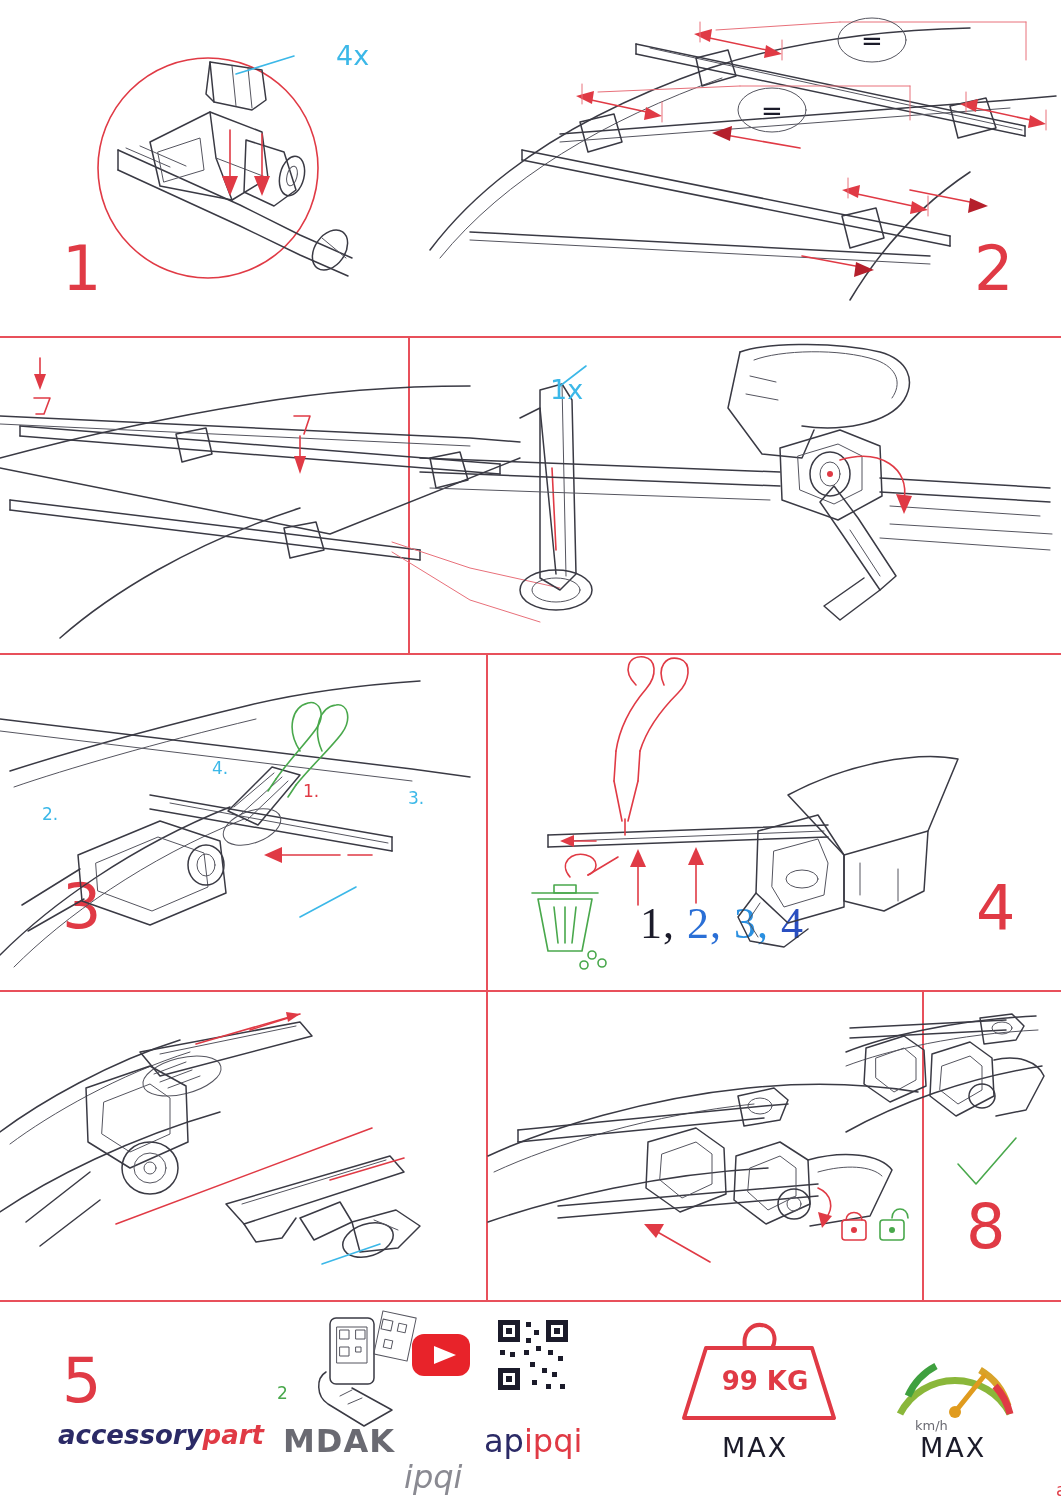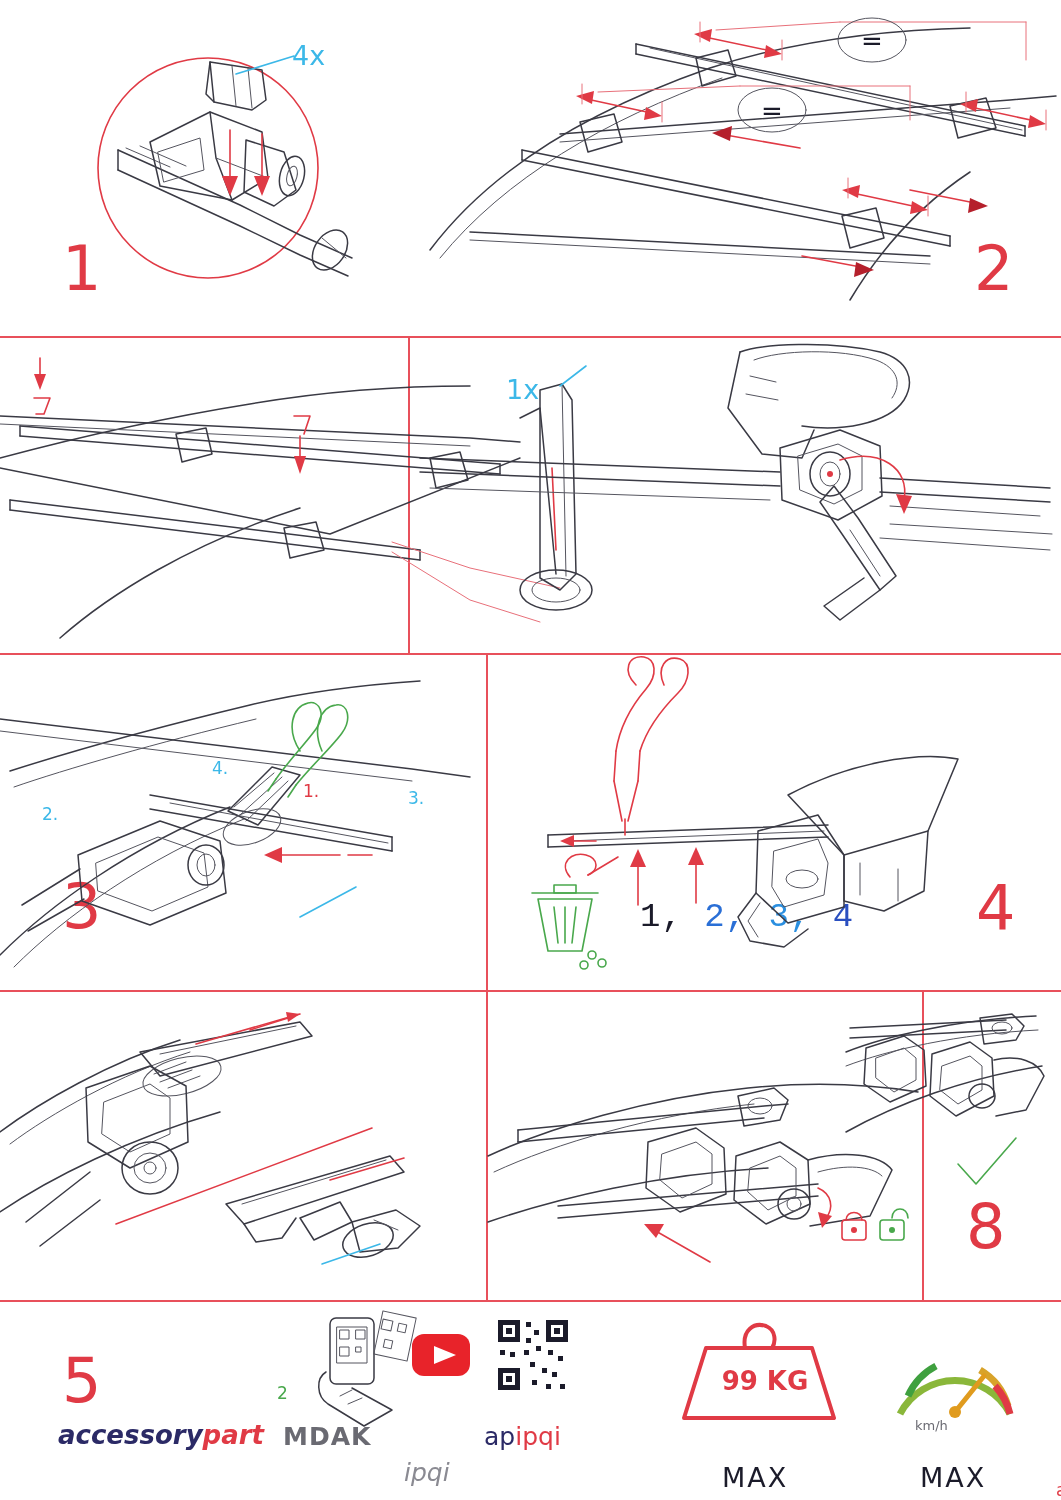--- a/index.html
+++ b/index.html
@@ -41,33 +41,34 @@
     font-weight: 400;
     font-size: 62px;
     line-height: 1;
     letter-spacing: -1px;
   }
   .qty-label {
     position: absolute;
     color: #3cb8e8;
     font-size: 27px;
     font-family: "DejaVu Sans", sans-serif;
+    margin-left: 44px;
   }
   .tiny-label {
     position: absolute;
     font-size: 17px;
     font-family: "DejaVu Sans", sans-serif;
   }
   .red-text { color: #e03a45; }
   .blue-text { color: #3cb8e8; }
 
   .seq {
     position: absolute;
-    font-size: 34px;
-    font-family: Liberation Mono, monospace;
+    font-size: 44px;
+    font-family: Liberation Serif, serif;
     letter-spacing: 1px;
   }
   .seq .s1 { color: #1b1b2a; }
   .seq .s2 { color: #2a6fd6; }
   .seq .s3 { color: #2a8fe0; }
   .seq .s4 { color: #2a4fc0; }
 
   svg { display: block; overflow: visible; }
   .ln { fill: none; stroke: #3a3a44; stroke-width: 1.5; stroke-linecap: round; stroke-linejoin: round; }
   .ln-thin { fill: none; stroke: #55555f; stroke-width: 1; stroke-linecap: round; stroke-linejoin: round; }
@@ -102,35 +103,34 @@
     font-family: "DejaVu Sans", sans-serif;
     font-size: 26px;
     font-weight: bold;
     color: #2b2a66;
     font-style: italic;
   }
   .brand-sub .accent { color: #e03a45; }
   .partner {
     position: absolute;
     font-family: "DejaVu Sans", sans-serif;
-    font-size: 25px;
+    font-size: 32px;
     top: 1422px;
   }
   .p-mdak { left: 283px; color: #6a6a72; font-weight: bold; letter-spacing: 1px; }
   .p-ipqi { left: 404px; color: #8a8a92; font-style: italic; margin-top: 36px; }
   .p-apline { left: 484px; color: #2b2a66; }
   .p-apline .accent { color: #e03a45; }
 
   .max-label {
     position: absolute;
     font-family: "DejaVu Sans", sans-serif;
     font-size: 27px;
     color: #1b1b2a;
     letter-spacing: 2px;
-    margin-top: 30px;
   }
   .weight-val {
     position: absolute;
     left: 710px;
     top: 1366px;
     width: 110px;
     text-align: center;
     font-family: "DejaVu Sans", sans-serif;
     font-size: 26px;
     font-weight: bold;

